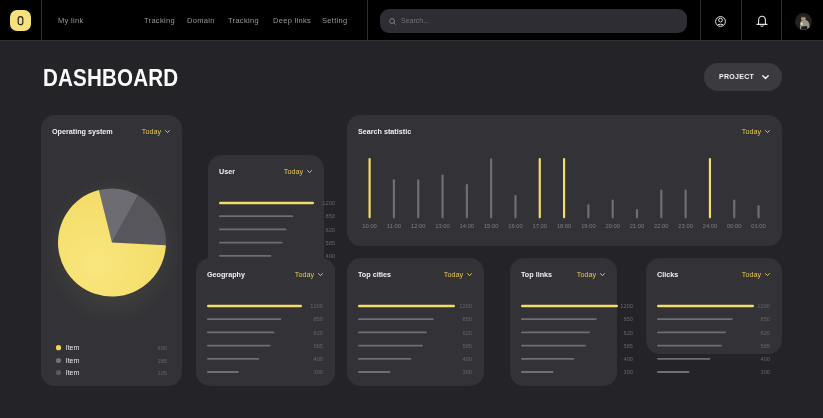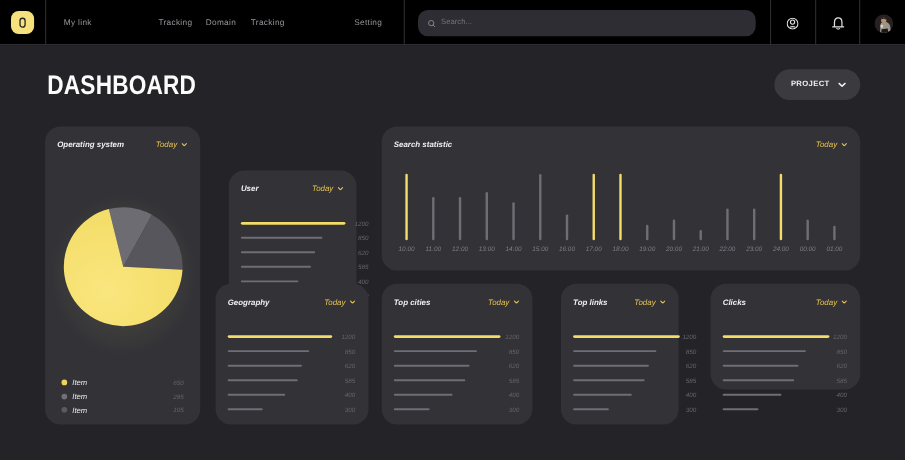--- a/index.html
+++ b/index.html
@@ -10,39 +10,40 @@
   .vsep { position:absolute; top:0; width:1px; height:41px; background:#2d2d32; }
   .nav { position:absolute; top:0; height:41px; line-height:41px; font-size:7.5px; letter-spacing:0.3px; color:#97979d; }
   #logo { position:absolute; left:10px; top:10px; width:21px; height:21px; background:#f6e17c; border-radius:7px; }
   #search { position:absolute; left:380px; top:9px; width:307px; height:24px; background:#2d2d33; border-radius:9px; }
   #search .ph { position:absolute; left:21px; top:0; height:24px; line-height:24px; font-size:7px; color:#73737a; }
   
   #h1 { position:absolute; left:43px; top:64px; font-size:24.5px; font-weight:bold; color:#fbfbfc; letter-spacing:0.2px; transform:scaleX(0.84); transform-origin:left center; white-space:nowrap; }
   #projbtn { position:absolute; left:704px; top:63px; width:78px; height:28px; background:#3a3a3f; border-radius:14px; }
   #projbtn span { position:absolute; left:15px; top:0; height:28px; line-height:28px; font-size:7px; font-weight:bold; letter-spacing:0.3px; color:#f2f2f4; }
   
-  .card { position:absolute; background:#323237; border-radius:14px;font-style:italic; }
+  .card { position:absolute; background:#323237; border-radius:14px; }
   .ctitle { position:absolute; left:11px; top:12px; font-size:7.2px; font-weight:bold; color:#f0f0f2; white-space:nowrap; }
   .today { position:absolute; right:12px; top:12px; font-size:7.2px; color:#e8c452; white-space:nowrap; }
   .today svg { vertical-align:1px; margin-left:4px; }
 </style>
 </head>
 <body>
 
 <div id="bar">
   <div id="logo">
     <svg width="21" height="21" viewBox="0 0 21 21">
         <rect x="8.2" y="6.6" width="4.6" height="8" rx="2.2" fill="none" stroke="#26262a" stroke-width="1.2"></rect>
       </svg>
   </div>
   <div class="vsep" style="left:41px"></div>
   <span class="nav" style="left:58px">My link</span>
   <span class="nav" style="left:144px">Tracking</span>
   <span class="nav" style="left:187px">Domain</span>
   <span class="nav" style="left:228px">Tracking</span>
+  <span class="nav" style="left:273px">Deep links</span>
   <span class="nav" style="left:322px">Setting</span>
   <div class="vsep" style="left:367px"></div>
   <div id="search">
     <svg style="position:absolute;left:9px;top:9px" width="7" height="7" viewBox="0 0 7 7">
         <circle cx="3" cy="3" r="2.4" fill="none" stroke="#85858b" stroke-width="0.9"></circle>
         <line x1="4.8" y1="4.8" x2="6.4" y2="6.4" stroke="#85858b" stroke-width="0.9" stroke-linecap="round"></line>
       </svg>
     <span class="ph">Search...</span>
   </div>
   <div class="vsep" style="left:700px"></div>

